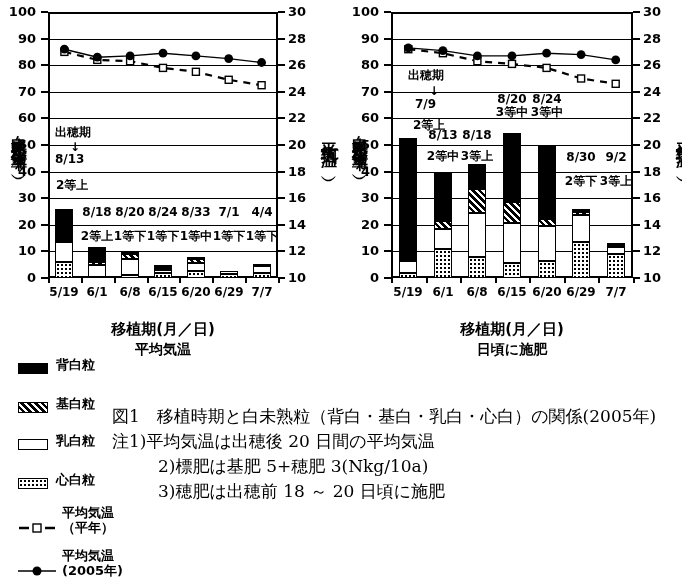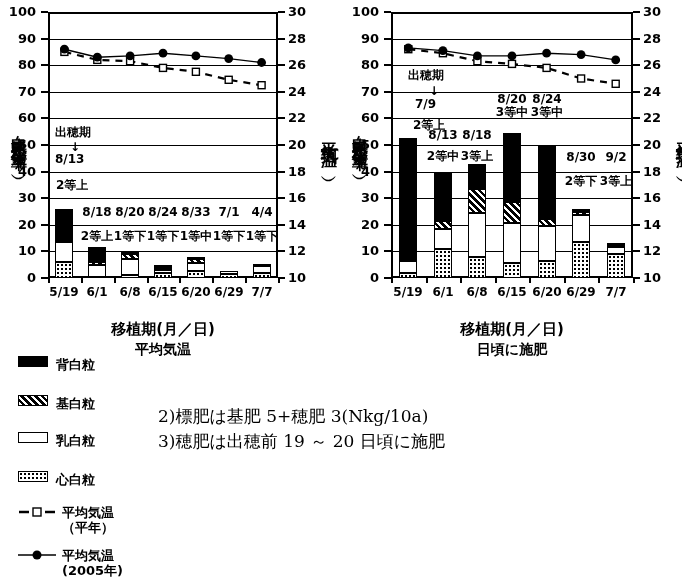--- a/index.html
+++ b/index.html
@@ -21,21 +21,21 @@
     background-image:radial-gradient(circle,#000 1px,transparent 1.2px);background-size:4px 4px;}
   .anno{position:absolute;font-size:12px;font-weight:bold;white-space:nowrap;line-height:14px;}
   .anno-center{transform:translateX(-50%);}
   .plot-svg{position:absolute;}
   .xaxis-title{position:absolute;font-size:15px;font-weight:bold;transform:translateX(-50%);white-space:nowrap;}
   .variety{position:absolute;font-size:14px;font-weight:bold;transform:translateX(-50%);white-space:nowrap;}
   .ylabel{position:absolute;writing-mode:vertical-rl;text-orientation:mixed;font-size:16px;font-weight:bold;
           text-align:center;letter-spacing:3px;line-height:22px;width:22px;}
   
   #legend{position:absolute;left:18px;top:352px;width:120px;height:228px;}
-  .lg-item{position:absolute;left:0;display:flex;align-items:flex-start;}
+  .lg-item{position:absolute;left:0;display:flex;align-items:flex-end;}
   .sw{display:inline-block;width:30px;height:11px;margin-right:8px;box-sizing:border-box;flex:0 0 auto;}
   .sw-solid{background:#000;}
   .sw-hatch{border:1px solid #000;background:repeating-linear-gradient(45deg,#fff 0 2.2px,#000 2.2px 4.8px);}
   .sw-white{border:1px solid #000;background:#fff;}
   .sw-dots{border:1px solid #000;background-color:#fff;
     background-image:radial-gradient(circle,#000 1px,transparent 1.2px);background-size:4px 4px;}
   .lg-label{font-size:13px;font-weight:bold;white-space:nowrap;}
   .lg-label2{font-size:13px;font-weight:bold;white-space:nowrap;line-height:15px;}
   .sw-svg{margin-right:6px;flex:0 0 auto;}
   
@@ -352,17 +352,19 @@
         <circle cx="19" cy="7" r="4.5" fill="#000"></circle>
       </svg>
       <span class="lg-label2">
         <span>平均気温</span><br>
         <span>(2005年)</span>
       </span>
     </div>
   </div>
 
   <div id="caption">
+    <div class="cap-line">図1　移植時期と白未熟粒（背白・基白・乳白・心白）の関係(2005年)</div>
+    <div class="cap-line">注1)平均気温は出穂後 20 日間の平均気温</div>
     <div class="cap-line note-indent">2)標肥は基肥 5+穂肥 3(Nkg/10a)</div>
-    <div class="cap-line note-indent">3)穂肥は出穂前 19 ～ 20 日頃に施肥</div>
+    <div class="cap-line note-indent">3)穂肥は出穂前 18 ～ 20 日頃に施肥</div>
   </div>
 
 </div>
 
 </body></html>

